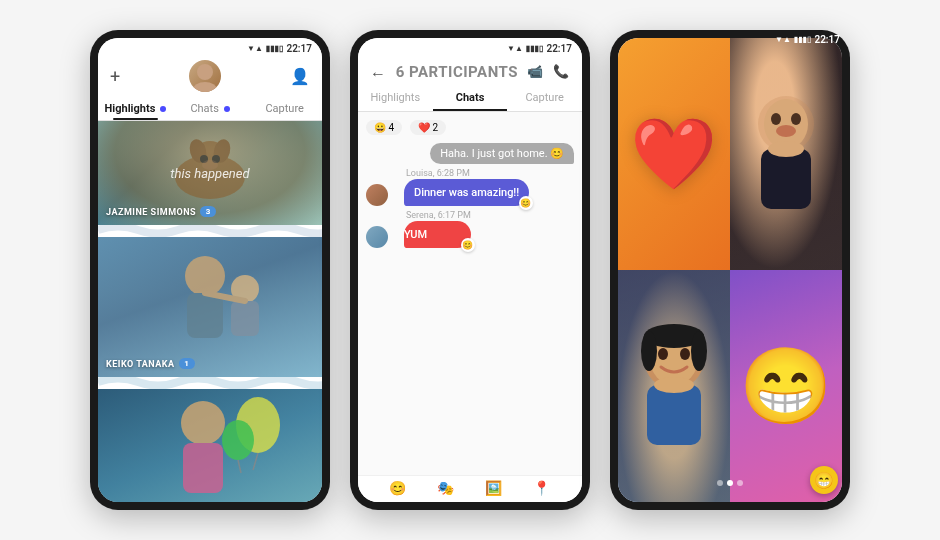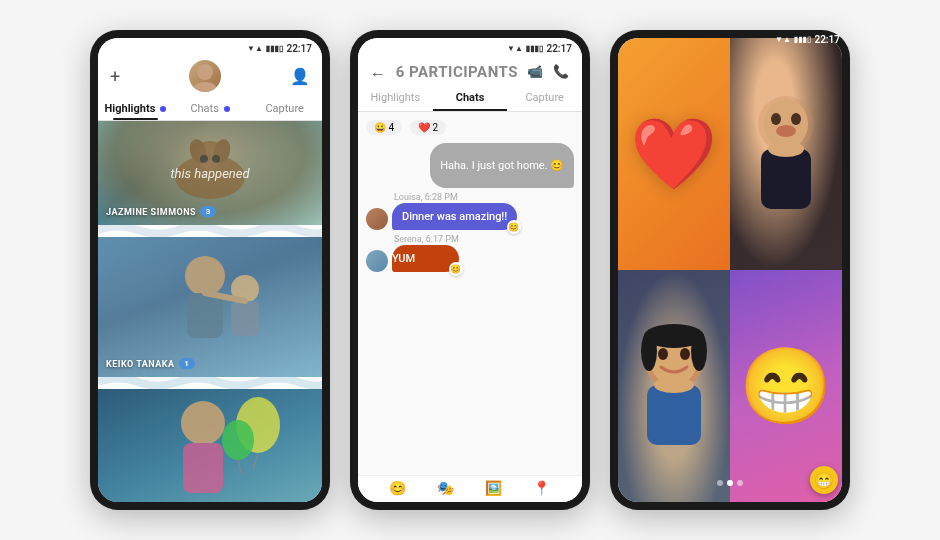--- a/index.html
+++ b/index.html
@@ -275,28 +275,28 @@
       margin-bottom: 2px;
     }
     .chat-msg-right {
       align-self: flex-end;
       max-width: 75%;
     }
     .chat-msg-right .bubble {
       background: #888;
       color: #fff;
       border-radius: 16px 16px 4px 16px;
-      padding: 16px 10px;
+      padding: 4px 10px;
       font-size: 11px;
     }
     .chat-msg-left {
       align-self: flex-start;
       display: flex;
       align-items: flex-end;
-      gap: 4px;
+      gap: 16px;
       max-width: 85%;
     }
     .chat-avatar {
       width: 22px;
       height: 22px;
       border-radius: 50%;
       flex-shrink: 0;
       background: linear-gradient(135deg, #c08060, #906040);
     }
     .chat-avatar-2 {
@@ -317,21 +317,21 @@
     }
     .bubble-blue {
       background: #5b5bd6;
       color: #fff;
       border-radius: 16px 16px 16px 4px;
       padding: 7px 10px;
       font-size: 11px;
       font-weight: 500;
     }
     .bubble-orange {
-      background: #c2410c;
+      background: #ef4444;
       color: #fff;
       border-radius: 16px 16px 16px 4px;
       padding: 7px 0;
       font-size: 11px;
       font-weight: 500;
     }
     .bubble-reaction {
       position: relative;
       display: inline-block;
     }

